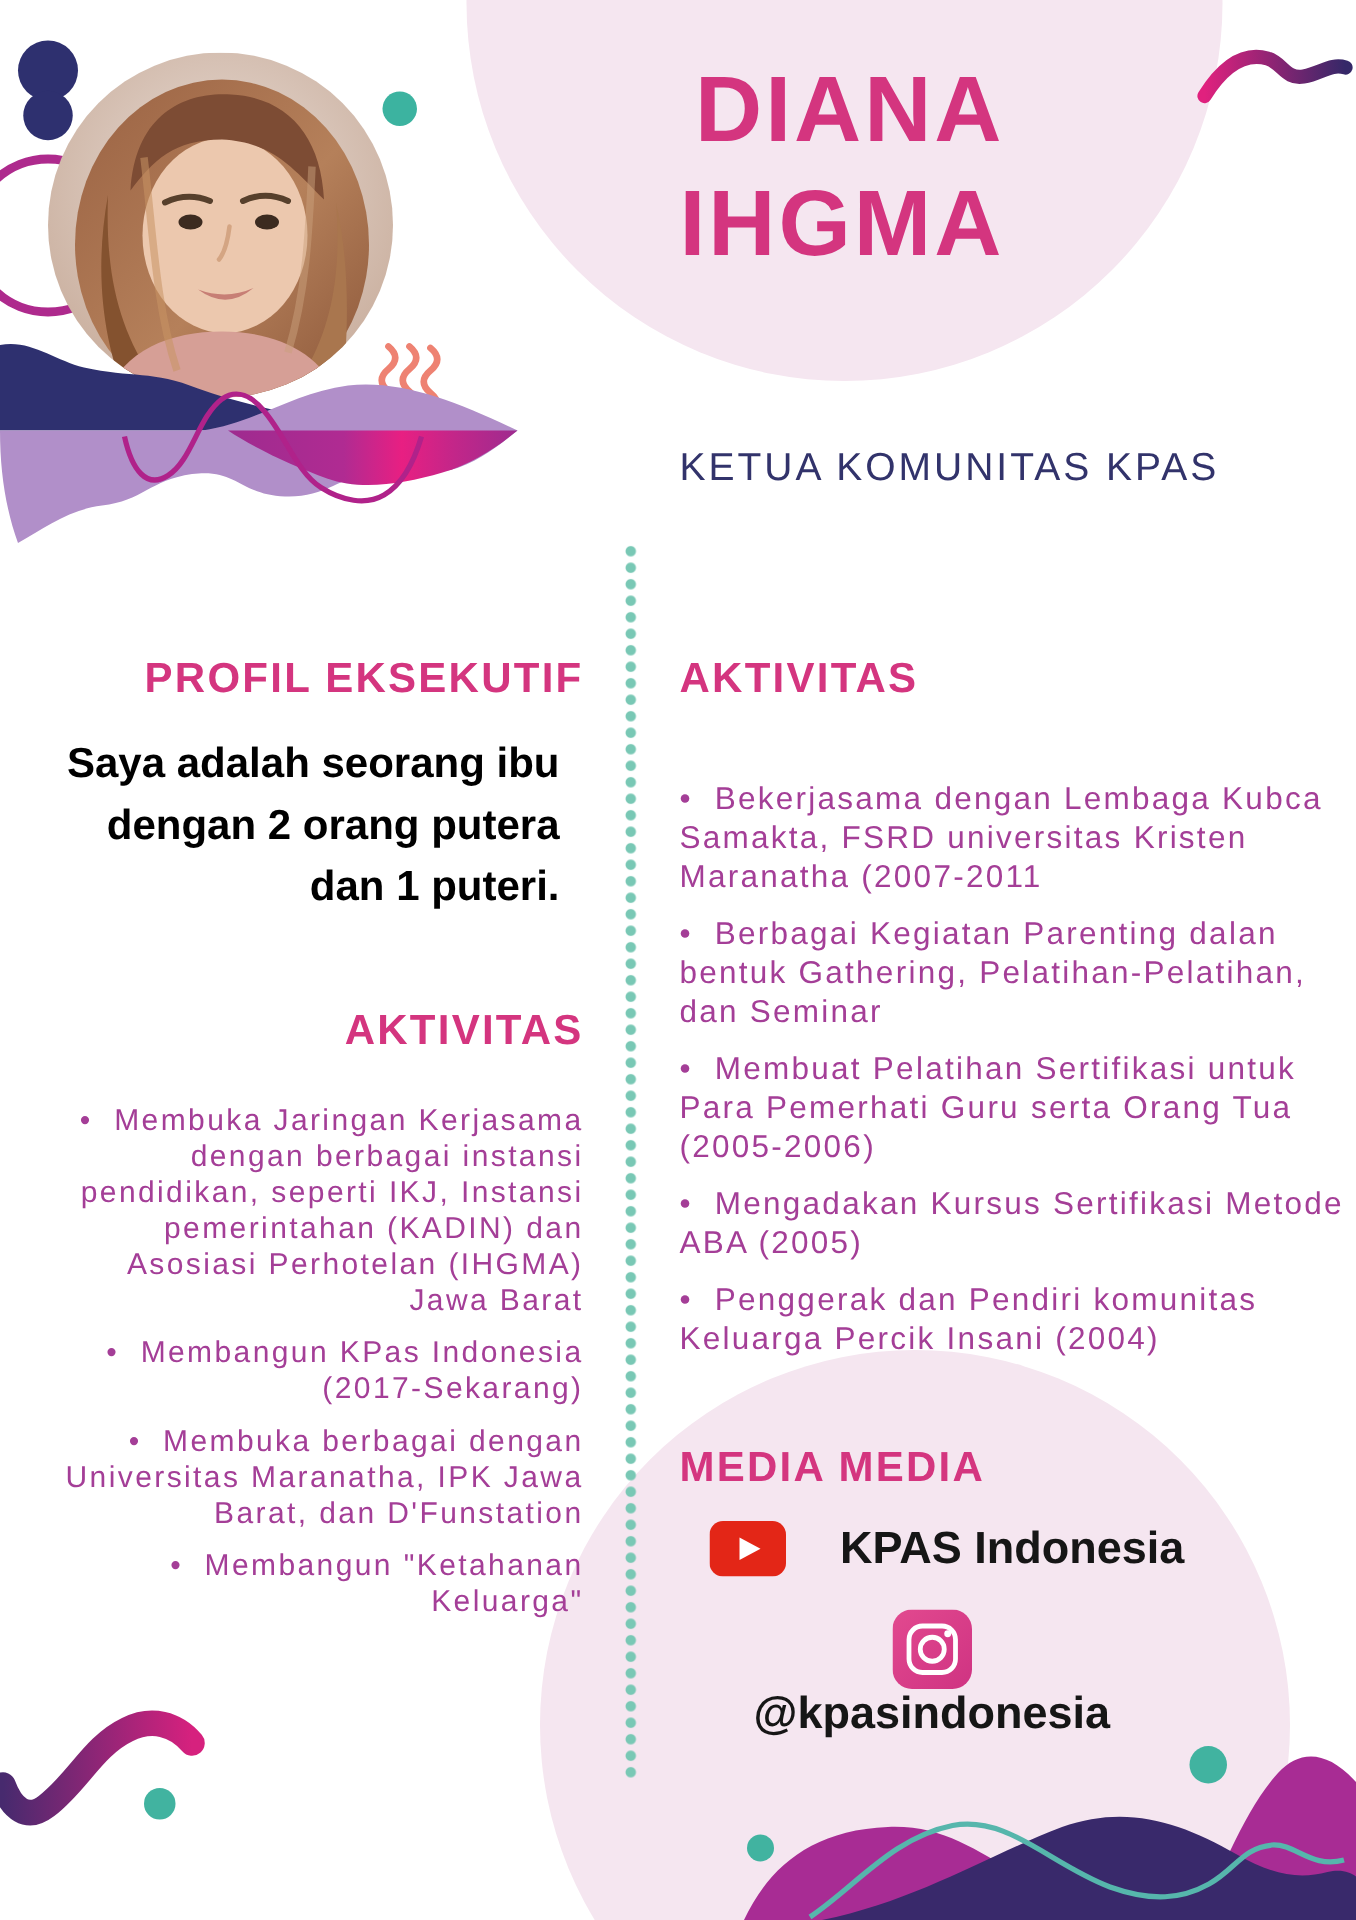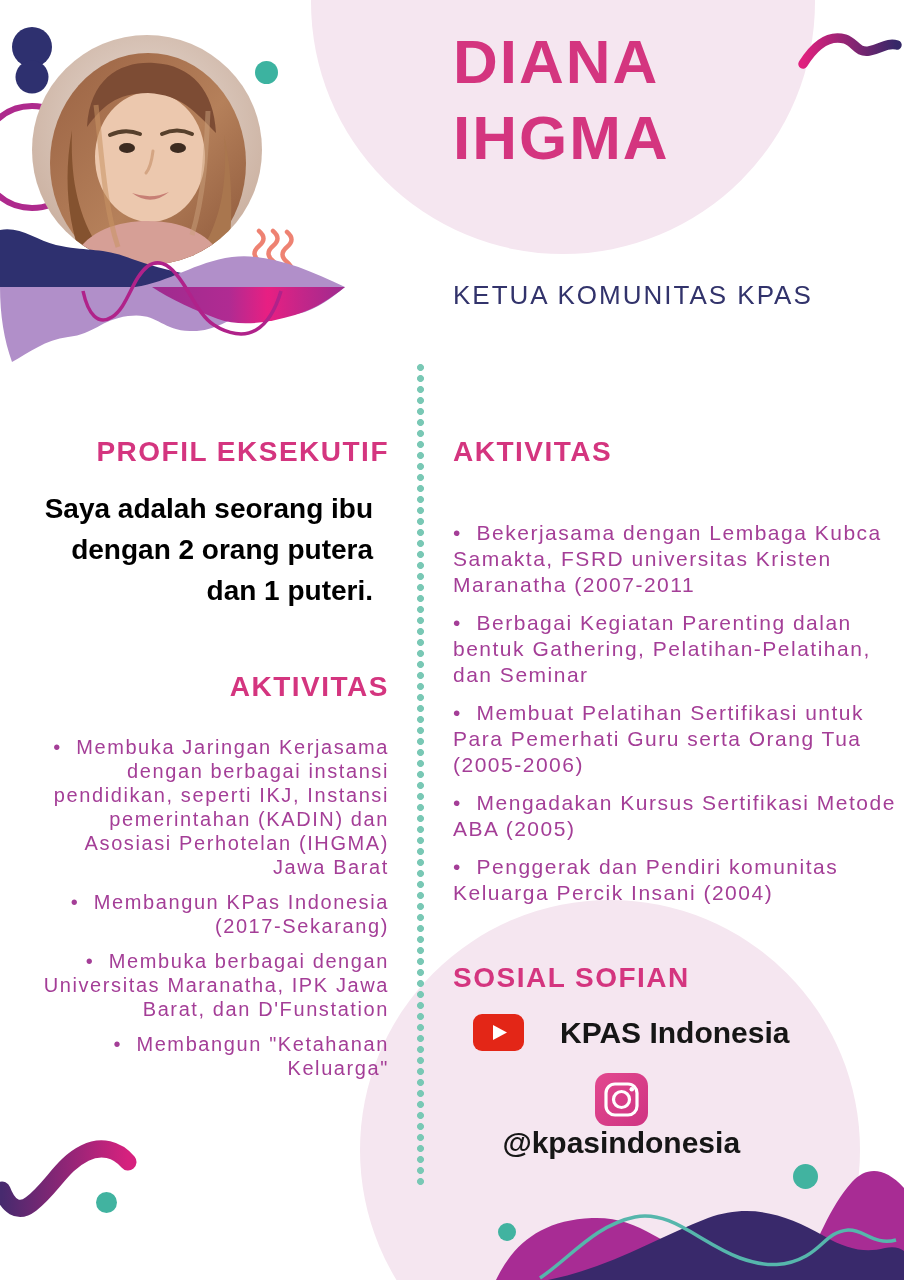--- a/index.html
+++ b/index.html
@@ -14,23 +14,23 @@
   .teal-dot-a{left:498px;top:1223px;width:18px;height:18px;border-radius:50%;background:#41b3a0;}
   .teal-dot-b{left:793px;top:1164px;width:25px;height:25px;border-radius:50%;background:#41b3a0;}
   .teal-dot-c{left:96px;top:1192px;width:21px;height:21px;border-radius:50%;background:#41b3a0;}
   .magenta-ring{left:-22px;top:103px;width:96px;height:96px;border:6px solid #ae2a8d;border-radius:50%;}
   .dotted-line{left:416px;top:362px;width:9px;height:824px;
       background-image:radial-gradient(circle,#79c8b5 3.1px,rgba(0,0,0,0) 3.8px);
       background-size:9px 11px;background-repeat:repeat-y;background-position:center top;}
   .photo-wrap{left:32px;top:35px;width:230px;height:230px;border-radius:50%;overflow:hidden;}
 
   
-  .name{left:453px;top:24px;font-size:62px;font-weight:bold;color:#d4357f;
-        letter-spacing:2px;line-height:76px;}
-  .role{left:453px;top:280px;font-size:26px;color:#32336b;letter-spacing:2px;}
+  .name{left:453px;top:36px;font-size:62px;font-weight:bold;color:#d4357f;
+        letter-spacing:2px;line-height:76px;text-align:right;}
+  .role{left:453px;top:296px;font-size:26px;color:#32336b;letter-spacing:2px;}
 
   
   .h-pink{font-size:28px;font-weight:bold;color:#d4357f;letter-spacing:1.5px;margin:0;}
 
   
   .left-col{left:33px;top:436px;width:356px;text-align:right;}
   .right-col{left:453px;top:436px;width:462px;}
   .profile-text{margin-top:20px;width:340px;font-size:28px;line-height:41px;
                 font-weight:bold;color:#000000;}
   .left-col .h-act{margin-top:60px;}
@@ -159,21 +159,21 @@
     <ul class="acts acts-right">
       <li>Bekerjasama dengan Lembaga Kubca Samakta, FSRD universitas Kristen Maranatha (2007-2011</li>
       <li>Berbagai Kegiatan Parenting dalan bentuk Gathering, Pelatihan-Pelatihan, dan Seminar</li>
       <li>Membuat Pelatihan Sertifikasi untuk Para Pemerhati Guru serta Orang Tua (2005-2006)</li>
       <li>Mengadakan Kursus Sertifikasi Metode ABA (2005)</li>
       <li>Penggerak dan Pendiri komunitas Keluarga Percik Insani (2004)</li>
     </ul>
   </div>
 
   <div class="abs social">
-    <h2 class="h-pink">SOSIAL SOFIAN</h2>
+    <h2 class="h-pink">MEDIA MEDIA</h2>
 
     <div class="social-row yt">
       <svg width="51" height="37" viewBox="0 0 51 37">
         <rect width="51" height="37" rx="9" fill="#e32617"></rect>
         <polygon points="20,11 34,18.5 20,26" fill="#ffffff"></polygon>
       </svg>
       <span class="social-label">KPAS Indonesia</span>
     </div>
 
     <div class="social-row ig">

